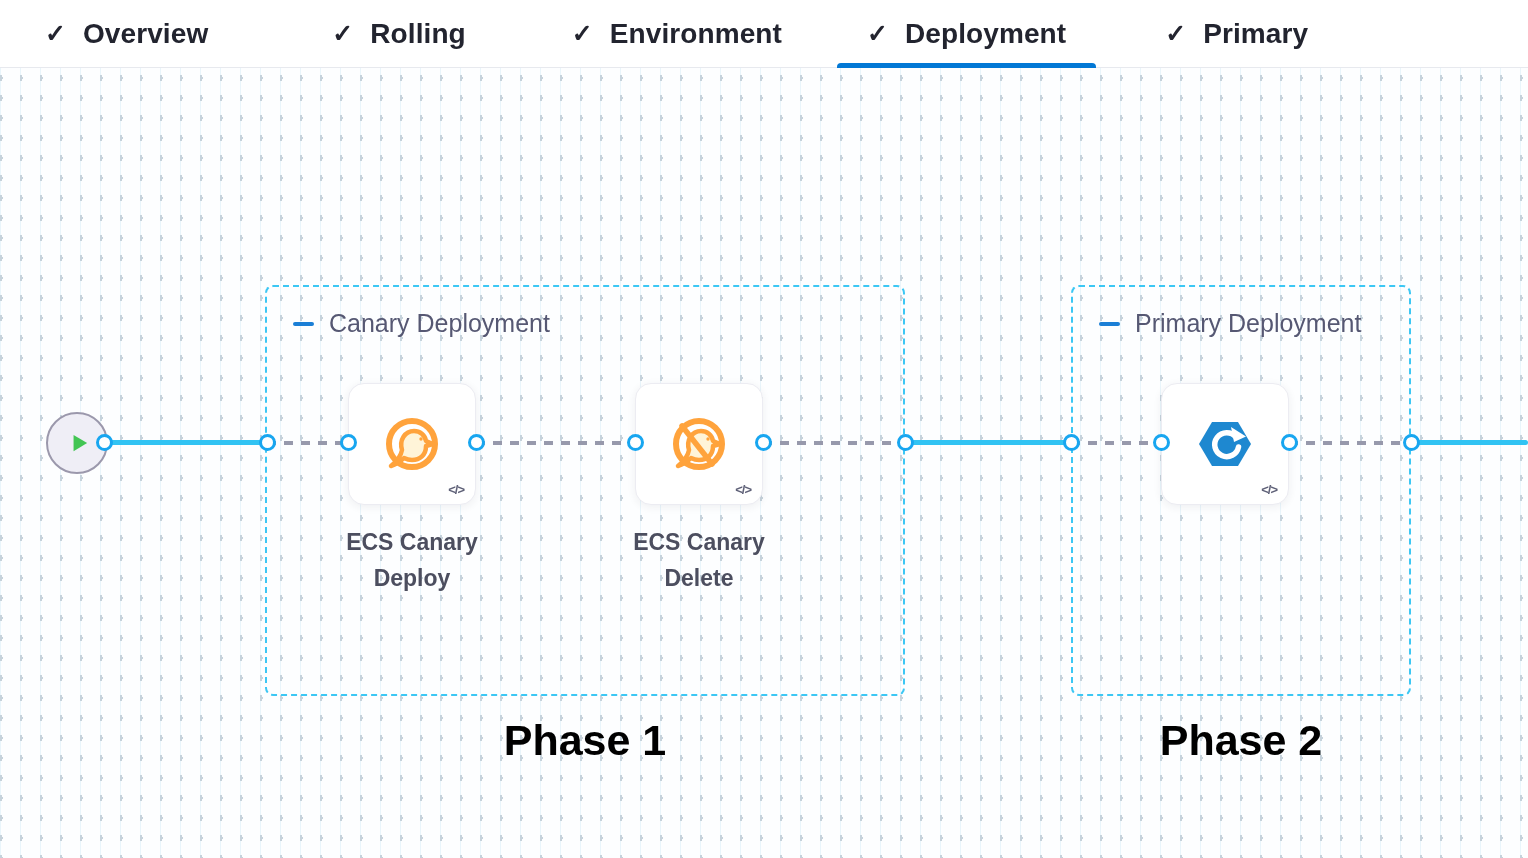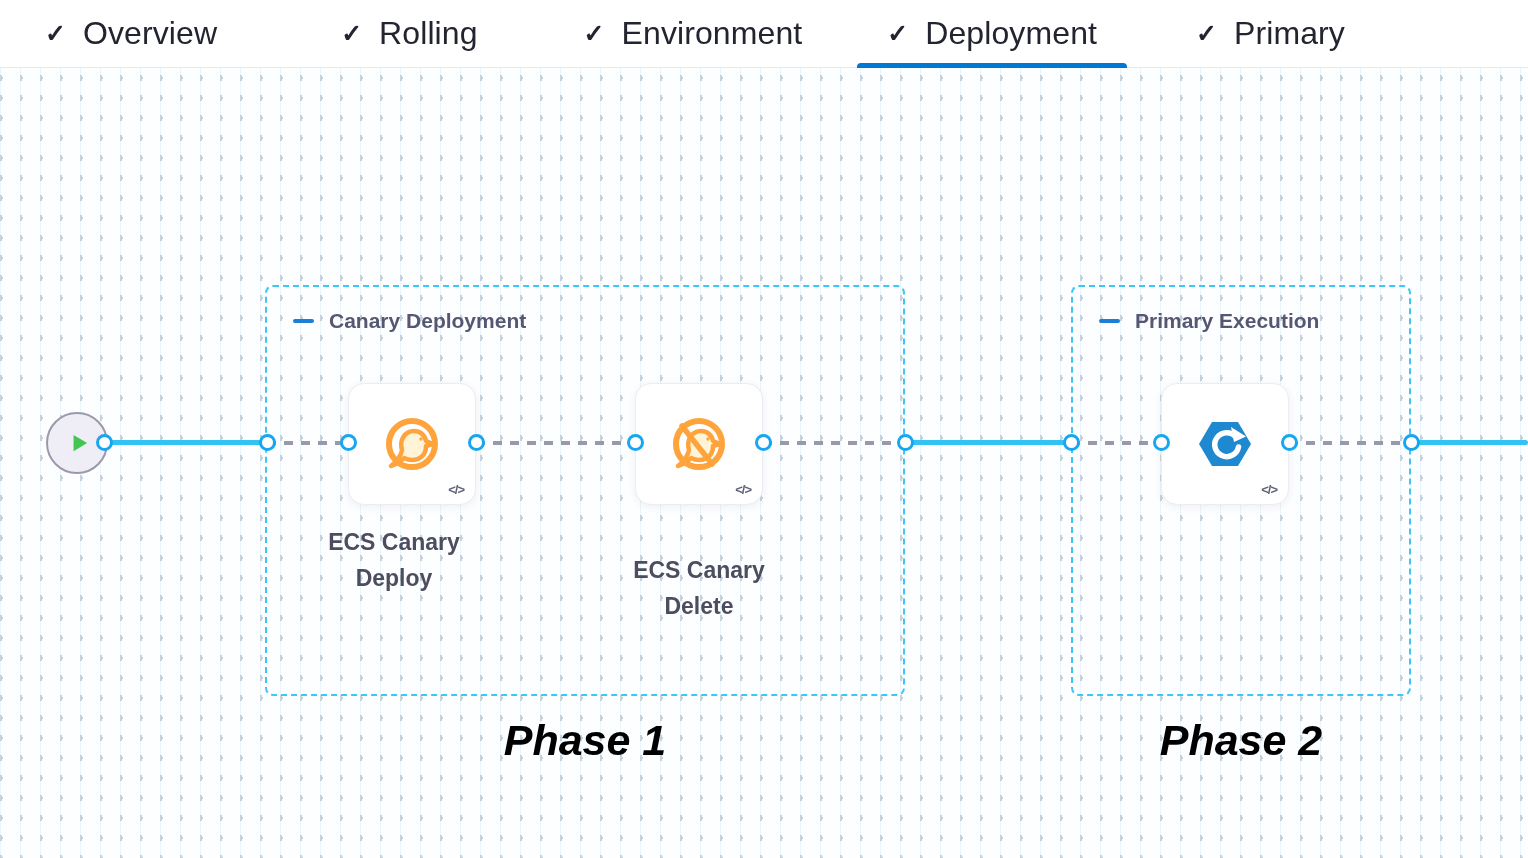--- a/index.html
+++ b/index.html
@@ -18,21 +18,21 @@
   }
   .tab:nth-child(1){margin-left:15px;}
   .tab:nth-child(2){margin-left:64px;}
   .tab:nth-child(3){margin-left:46px;}
   .tab:nth-child(4){margin-left:25px;}
   .tab:nth-child(5){margin-left:39px;}
   .tab .check{
     font-size:25px;font-weight:700;color:#23242F;margin-right:17px;line-height:1;
   }
   .tab .tab-label{
-    font-size:32px;font-weight:400;color:#22242F;letter-spacing:.1px;
+    font-size:28px;font-weight:700;color:#22242F;letter-spacing:.1px;
   }
   .tab.active::after{
     content:"";position:absolute;left:0;right:0;bottom:-1px;height:5px;
     background:#0278D5;border-radius:4px 4px 0 0;
   }
   
   #canvas{
     position:relative;width:1528px;height:790px;
     background-color:#FDFEFF;
     background-image:
@@ -45,21 +45,21 @@
     position:absolute;border:2px dashed #3CC7F4;border-radius:8px;
     background:transparent;box-sizing:border-box;z-index:1;
   }
   .group-header{
     position:absolute;top:22px;left:26px;display:flex;align-items:center;gap:15px;
   }
   .collapse-dash{
     width:21px;height:4px;border-radius:2px;background:#1B7FD6;flex:none;
   }
   .group-label{
-    font-size:21px;font-weight:700;color:#565873;white-space:nowrap;
+    font-size:25px;font-weight:400;color:#565873;white-space:nowrap;
   }
   
   .line{position:absolute;z-index:2;}
   .line.solid{height:5px;top:372px;background:#31C3F3;border-radius:3px;}
   .line.dashed{
     height:4px;top:373px;
     background-image:repeating-linear-gradient(to right,#9799AC 0 9px,transparent 9px 17px);
   }
   
   .port{
@@ -84,21 +84,21 @@
   .code-badge{
     position:absolute;right:11px;bottom:7px;font-size:13px;font-weight:700;
     color:#5E6077;letter-spacing:-1px;font-family:"Liberation Sans",sans-serif;
   }
   .step-label{
     position:absolute;top:456px;width:180px;text-align:center;
     font-size:23px;font-weight:600;color:#4C4E5F;line-height:36px;z-index:3;
   }
   .phase-caption{
     position:absolute;top:648px;text-align:center;
-    font-size:43px;font-weight:700;color:#000;z-index:3;font-style:italic;
+    font-size:43px;font-weight:700;color:#000;z-index:3;
   }
 </style>
 </head>
 <body>
 
 <div id="app">
 
   <div id="tabbar">
     <div class="tab">
       <span class="check">✓</span>
@@ -127,21 +127,21 @@
     <div class="stage-group" style="left:265px;top:217px;width:640px;height:411px;">
       <div class="group-header">
         <span class="collapse-dash"></span>
         <span class="group-label">Canary Deployment</span>
       </div>
     </div>
 
     <div class="stage-group" style="left:1071px;top:217px;width:340px;height:411px;">
       <div class="group-header">
         <span class="collapse-dash"></span>
-        <span class="group-label">Primary Execution</span>
+        <span class="group-label">Primary Deployment</span>
       </div>
     </div>
 
     <div class="line solid" style="left:77px;width:190px;"></div>
     <div class="line dashed" style="left:267px;width:81px;"></div>
     <div class="line dashed" style="left:476px;width:159px;"></div>
     <div class="line dashed" style="left:763px;width:142px;"></div>
     <div class="line solid" style="left:905px;width:166px;"></div>
     <div class="line dashed" style="left:1071px;width:90px;"></div>
     <div class="line dashed" style="left:1289px;width:122px;"></div>
@@ -186,20 +186,20 @@
     <div class="port" style="left:339.5px;"></div>
     <div class="port" style="left:467.5px;"></div>
     <div class="port" style="left:626.5px;"></div>
     <div class="port" style="left:754.5px;"></div>
     <div class="port" style="left:896.5px;"></div>
     <div class="port" style="left:1062.5px;"></div>
     <div class="port" style="left:1152.5px;"></div>
     <div class="port" style="left:1280.5px;"></div>
     <div class="port" style="left:1402.5px;"></div>
 
-    <div class="step-label" style="left:304px;">ECS Canary Deploy</div>
-    <div class="step-label" style="left:609px;margin-top:28px;">ECS Canary Delete</div>
+    <div class="step-label" style="left:322px;">ECS Canary Deploy</div>
+    <div class="step-label" style="left:609px;">ECS Canary Delete</div>
 
     <div class="phase-caption" style="left:265px;width:640px;">Phase 1</div>
     <div class="phase-caption" style="left:1071px;width:340px;">Phase 2</div>
 
   </div>
 </div>
 
 </body></html>

